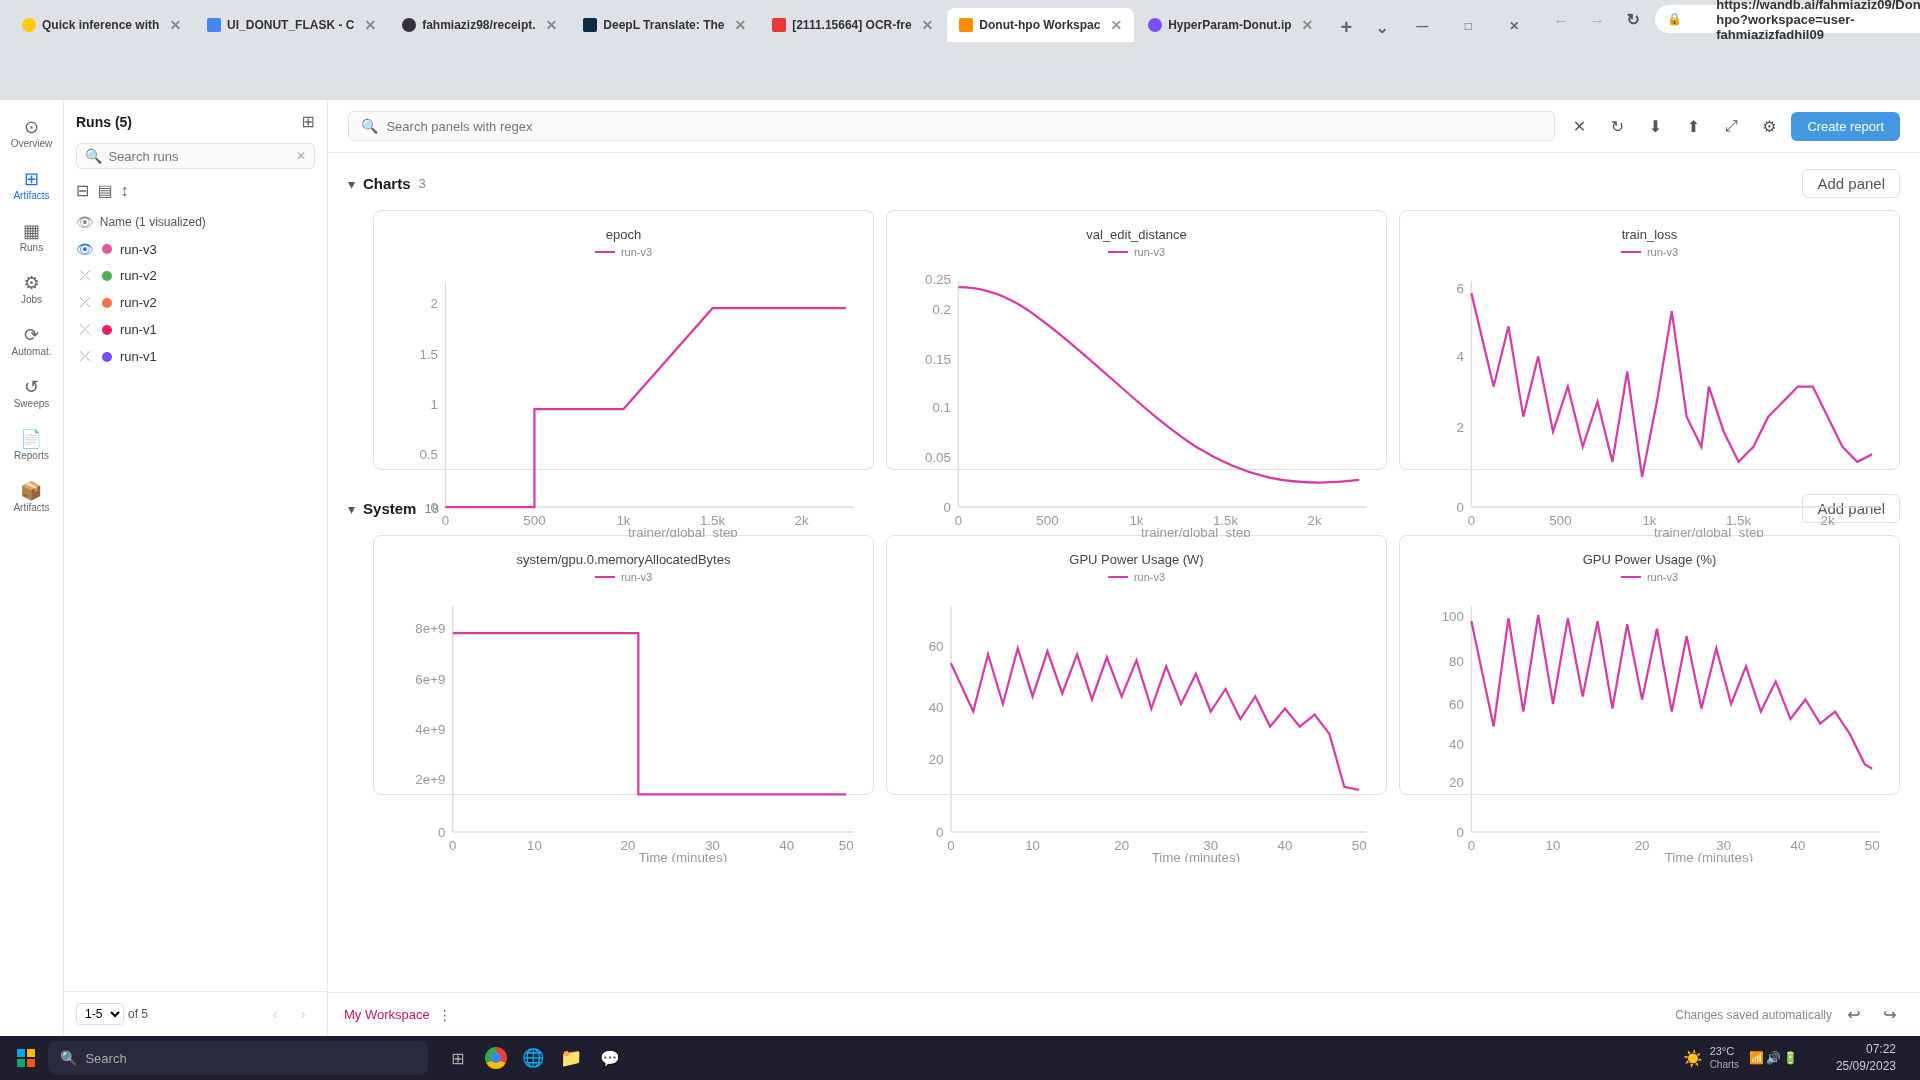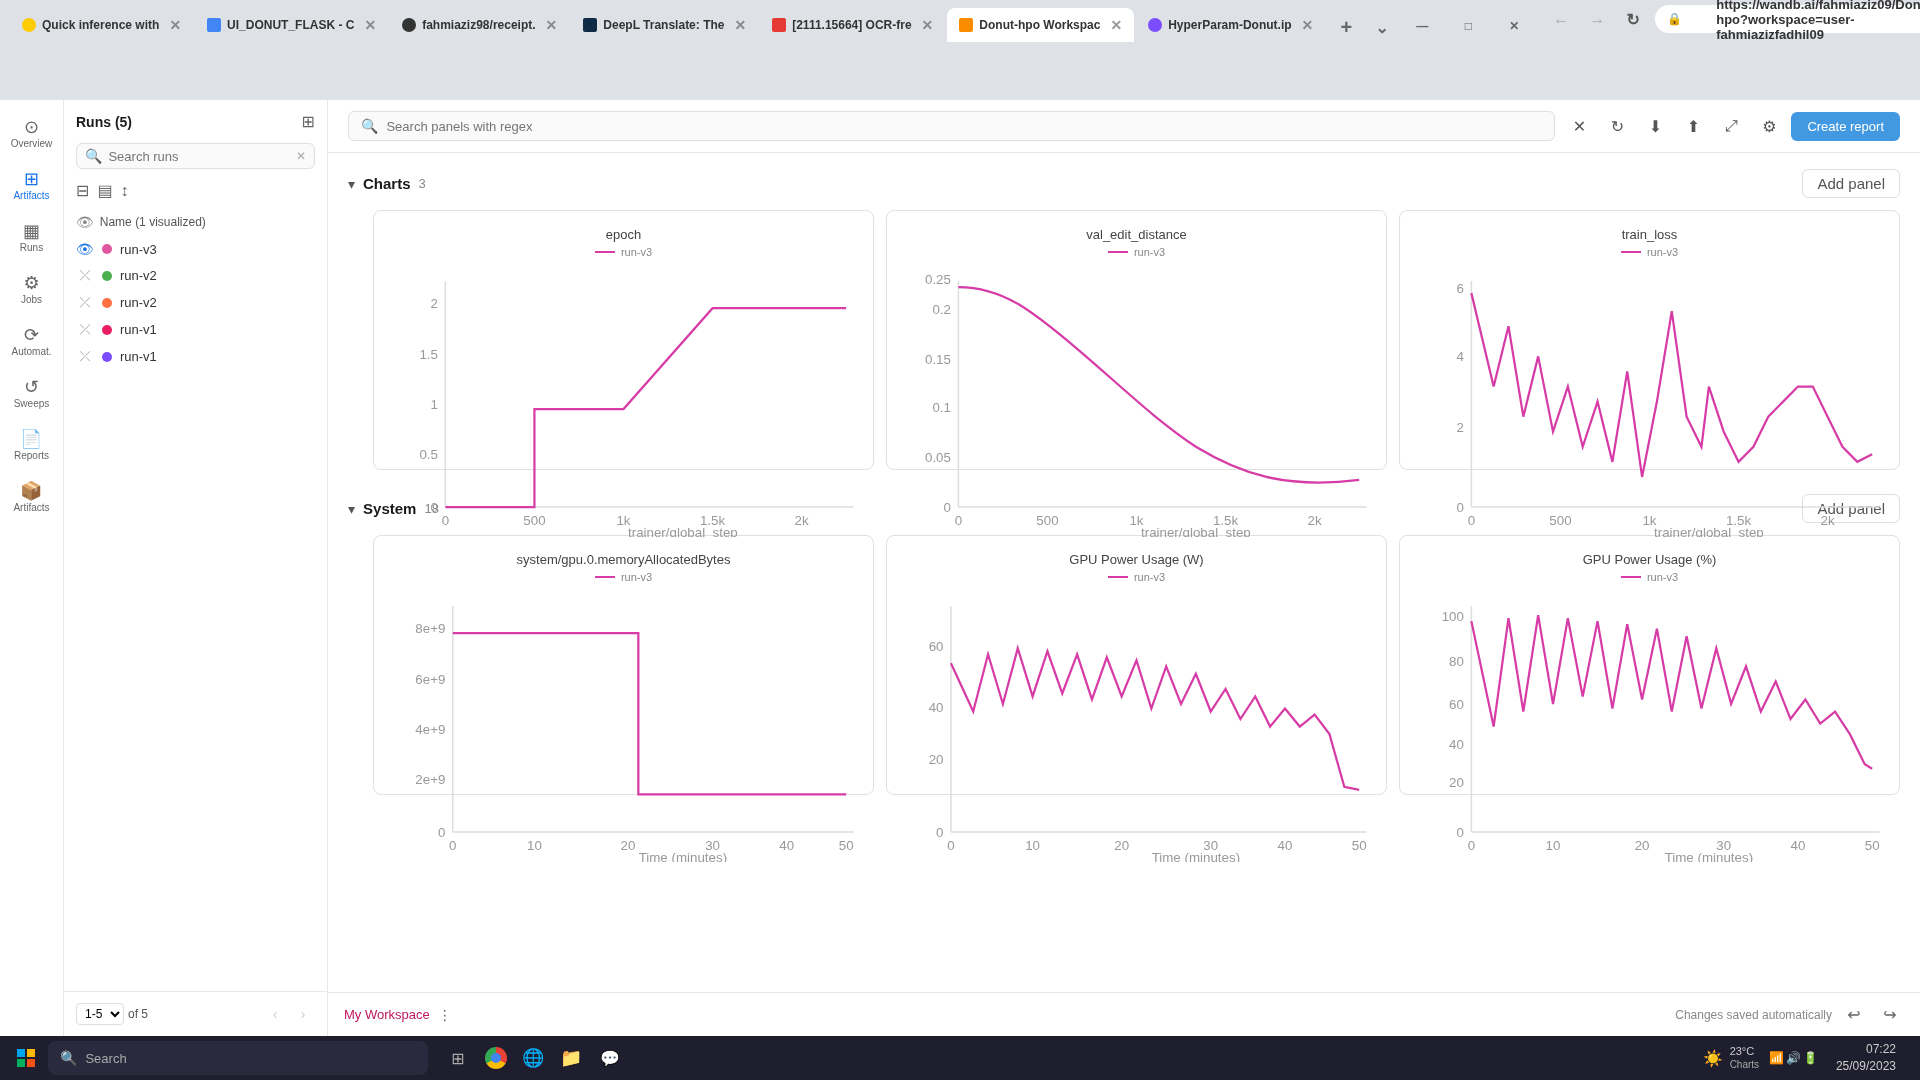--- a/index.html
+++ b/index.html
@@ -103,21 +103,21 @@
     .undo-btn, .redo-btn { width: 28px; height: 28px; display: flex; align-items: center; justify-content: center; cursor: pointer; color: #666; font-size: 16px; border-radius: 4px; }
 
     
     .taskbar { height: 44px; background: #1e1e2e; display: flex; align-items: center; padding: 0 8px; gap: 4px; flex-shrink: 0; }
     .taskbar-start { width: 36px; height: 36px; display: flex; align-items: center; justify-content: center; }
     .taskbar-search { display: flex; align-items: center; background: #2a2a3e; border-radius: 8px; padding: 4px 12px; gap: 8px; flex: 0 0 380px; height: 34px; }
     .taskbar-search span { font-size: 13px; color: #aaa; }
     .taskbar-icons { display: flex; align-items: center; gap: 2px; margin-left: auto; }
     .taskbar-icon { width: 36px; height: 36px; display: flex; align-items: center; justify-content: center; cursor: pointer; border-radius: 4px; font-size: 18px; }
     .sys-tray { display: flex; align-items: center; gap: 4px; padding: 0 8px; }
-    .clock { font-size: 12px; color: #ccc; text-align: right; line-height: 1.4; padding: 0 8px; }
+    .clock { font-size: 12px; color: #ccc; text-align: right; line-height: 1.4; padding: 0 8px; margin-left: 20px; }
 
     
     .chart-path { fill: none; stroke: #d63ba6; stroke-width: 1.5; }
     .chart-axis { stroke: #ddd; stroke-width: 1; }
     .chart-tick-label { font-size: 9px; fill: #999; }
   </style>
 </head>
 <body>
 
 <div class="browser-chrome">

